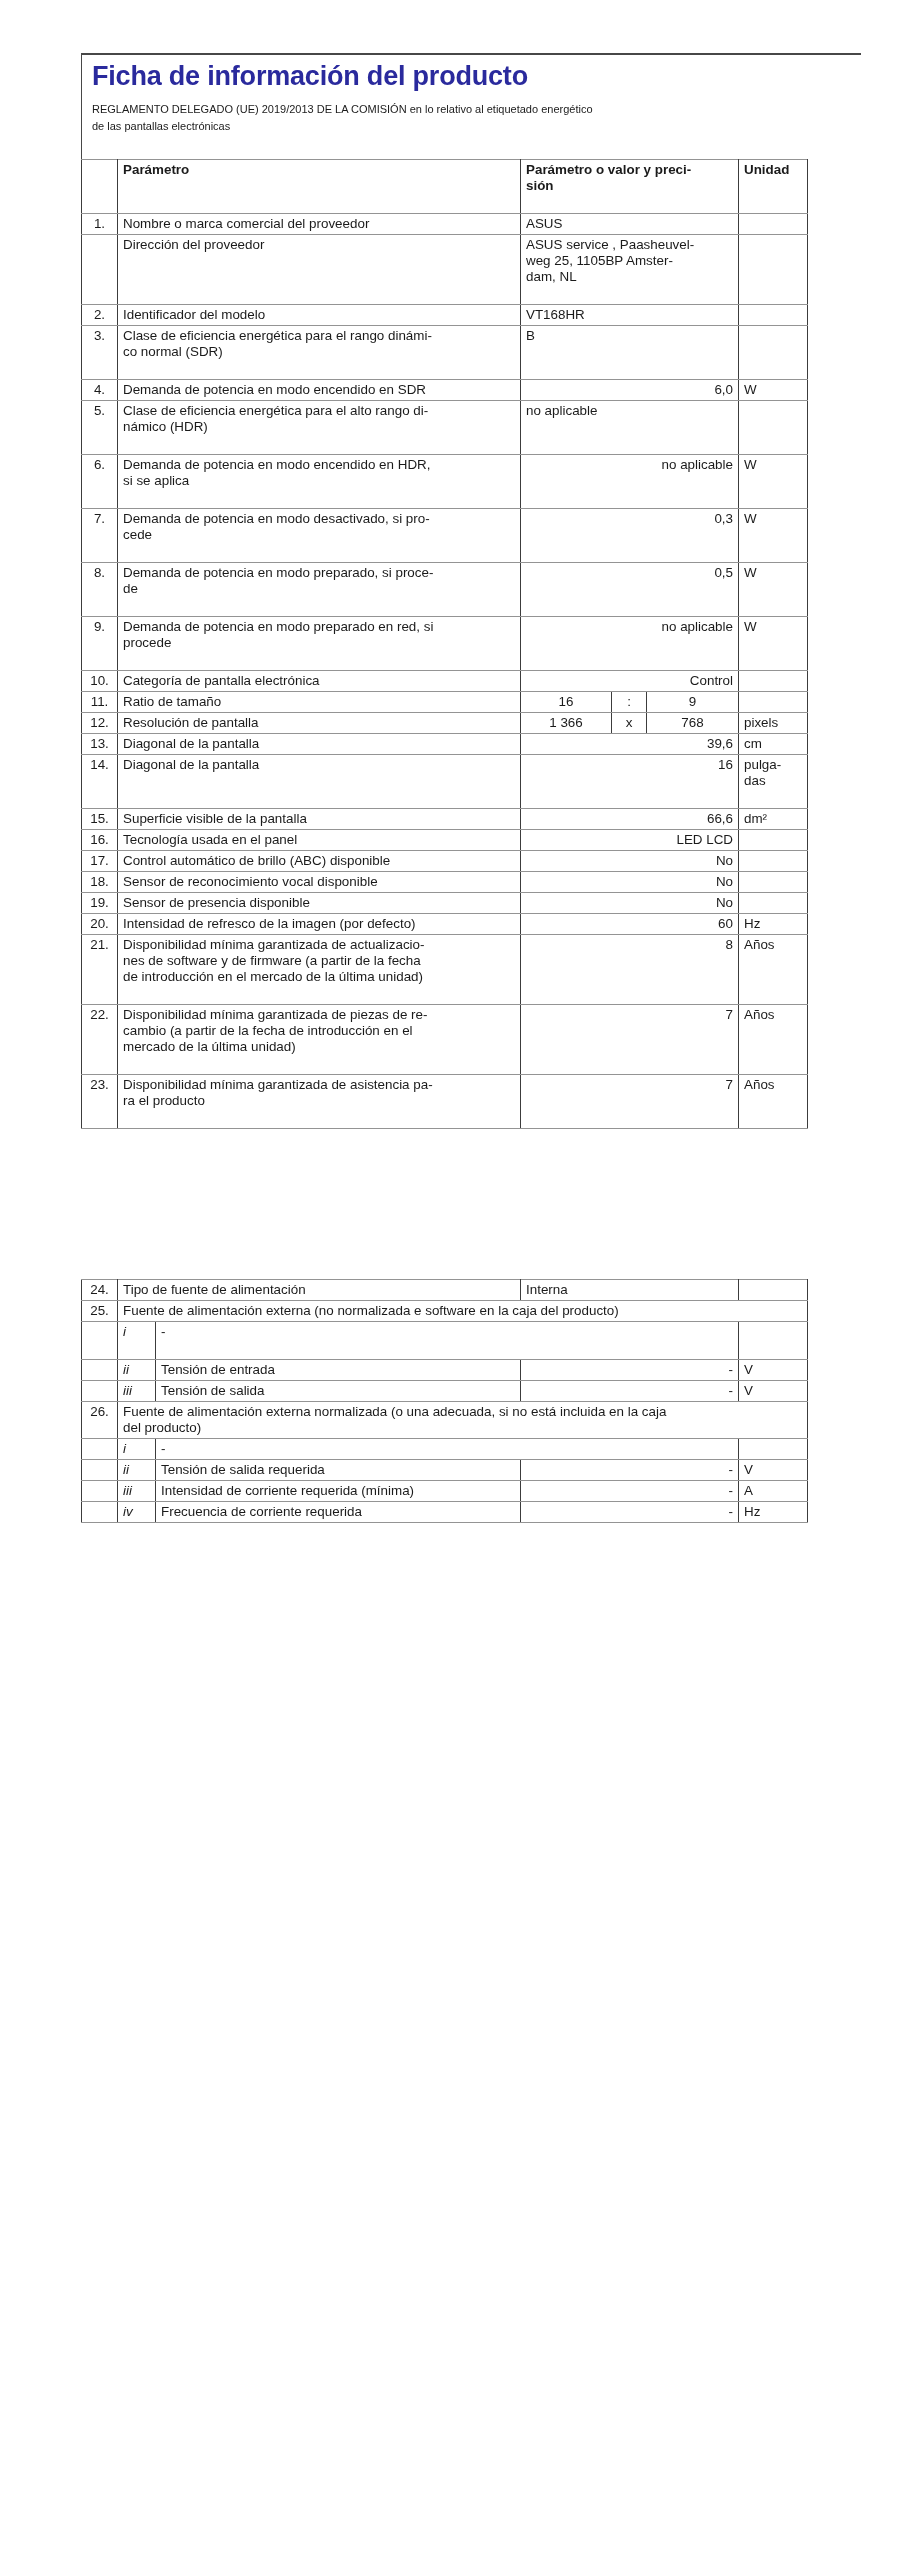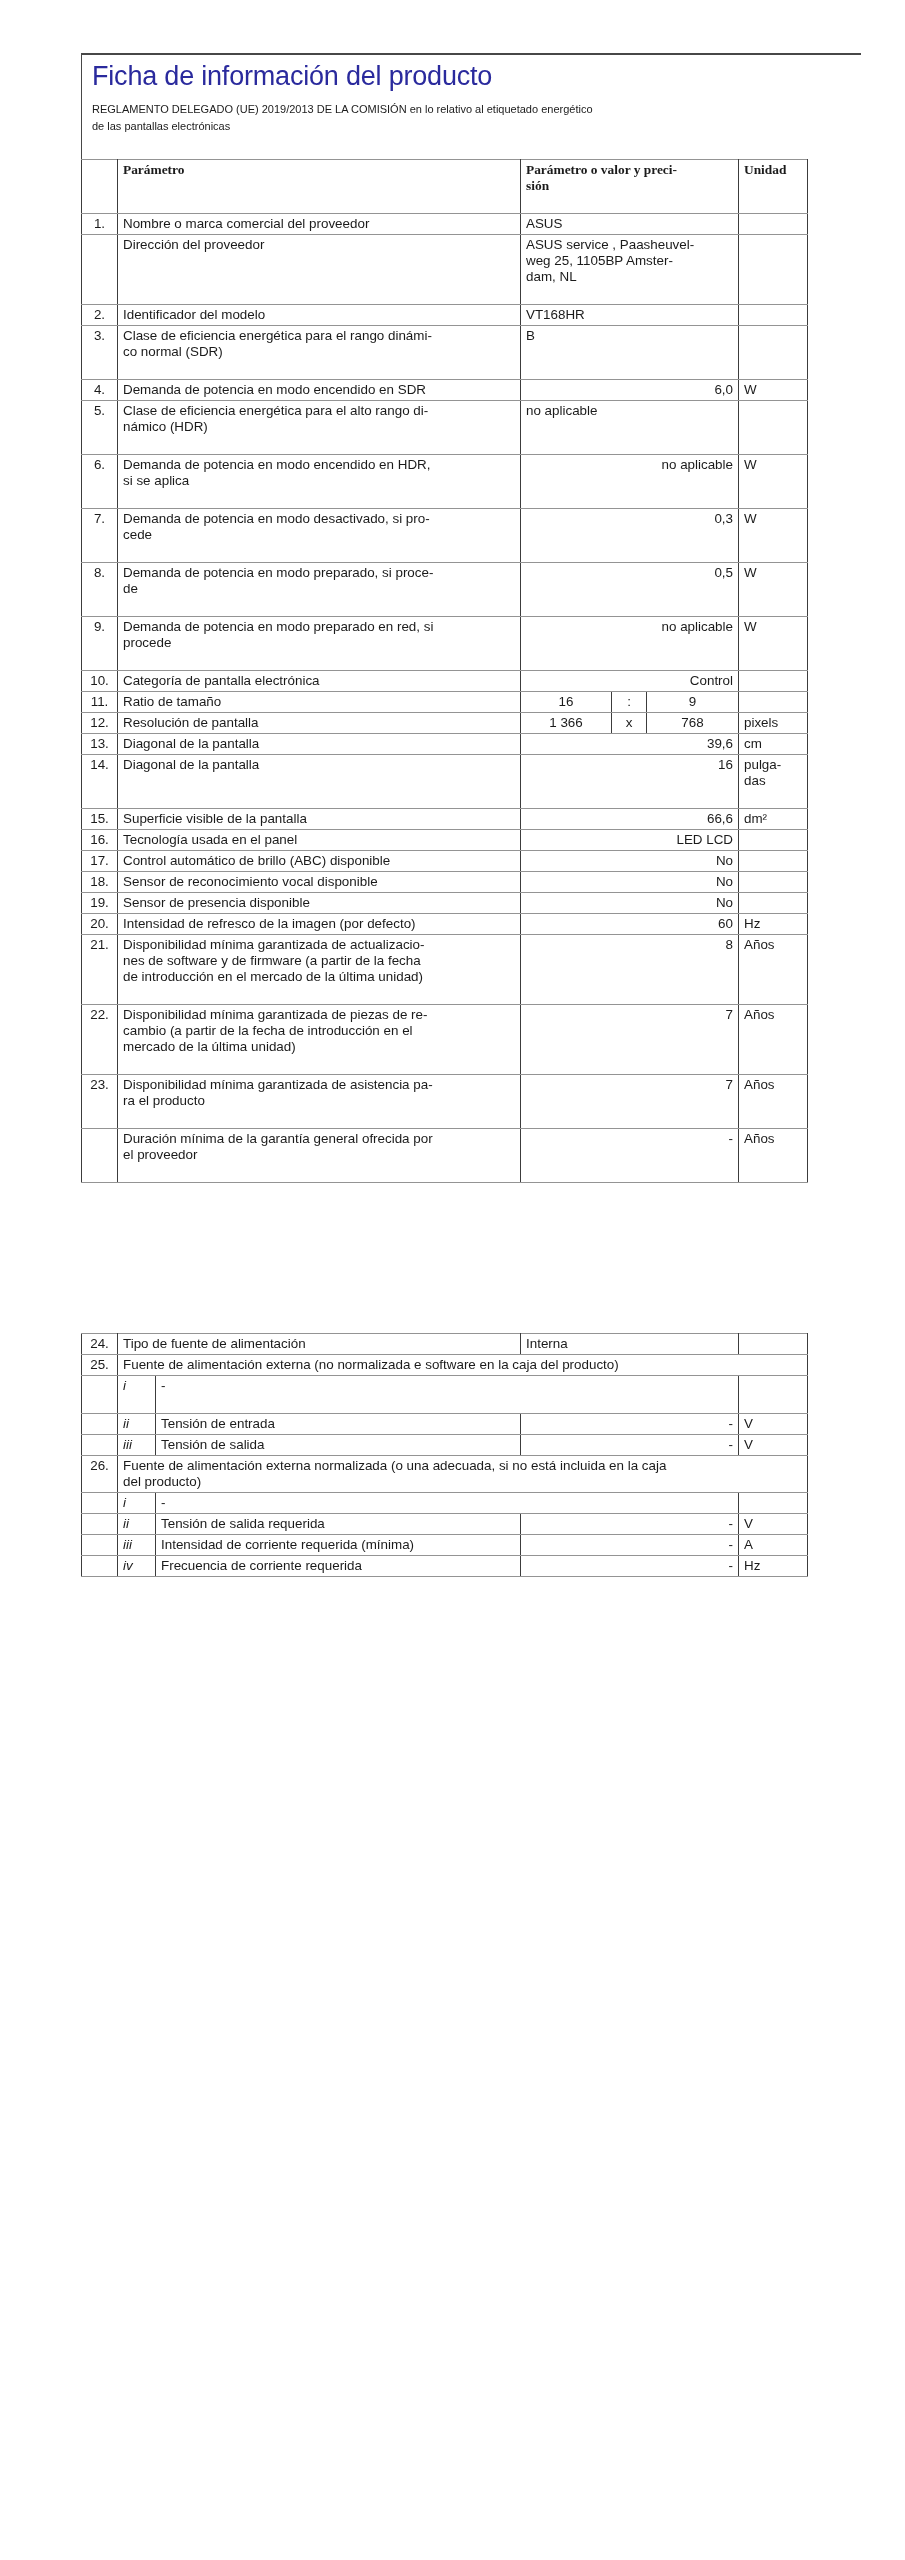--- a/index.html
+++ b/index.html
@@ -10,41 +10,41 @@
     -webkit-font-smoothing:antialiased;
   }
   .doc{position:absolute;left:81px;top:53px;width:780px;}
   .masthead{
     border-top:2px solid #474747;
     border-left:1px solid #474747;
     padding:5px 0 24px 10px;
     width:769px;
   }
   .doc-title{
-    font-size:27px;font-weight:normal;line-height:33px;margin:0;
+    font-size:27px;font-weight:bold;line-height:33px;margin:0;
     letter-spacing:-0.2px;
   }
   .doc-subtitle{
     font-size:11px;line-height:17px;margin-top:8px;width:750px;
     white-space:pre-line;
   }
   table.fiche{
     border-collapse:collapse;width:726px;table-layout:fixed;
   }
   table.fiche td{
     border-top:1px solid #949494;
     border-bottom:1px solid #949494;
     border-left:1px solid #3c3c3c;
     border-right:1px solid #3c3c3c;
     font-size:13.4px;line-height:16px;
     padding:2px 5px;vertical-align:top;
     white-space:pre-line;
     overflow:hidden;
   }
-  table.fiche tr.thead td{font-weight:bold;padding-bottom:19px;font-family:Liberation Serif, serif;}
+  table.fiche tr.thead td{font-weight:bold;padding-bottom:19px;}
   table.fiche td.num{text-align:center;padding-left:2px;padding-right:2px;}
   table.fiche td.sub{font-style:italic;}
   table.fiche td.val-right{text-align:right;}
   table.fiche td.val-left{text-align:left;}
   table.fiche tr.row-tall td{padding-bottom:19px;}
   table.fiche td.split{padding:0;}
   .split-wrap{display:flex;width:100%;height:100%;}
   .split-wrap .seg{flex:0 0 90px;text-align:center;padding:2px 0;}
   .split-wrap .seg.mid{flex:0 0 34px;border-left:1px solid #3c3c3c;border-right:1px solid #3c3c3c;}
   .split-wrap .seg.last{flex:1 1 auto;}
@@ -232,27 +232,20 @@
           <td class="val-right">7</td>
           <td>Años</td>
         </tr>
         <tr class="row-tall">
           <td class="num">23.</td>
           <td>Disponibilidad mínima garantizada de asistencia pa-
 ra el producto</td>
           <td class="val-right">7</td>
           <td>Años</td>
         </tr>
-        <tr class="row-tall">
-          <td class="num"></td>
-          <td>Duración mínima de la garantía general ofrecida por
-el proveedor</td>
-          <td class="val-right">-</td>
-          <td>Años</td>
-        </tr>
       </tbody>
   </table>
 
 
   <table class="fiche" id="table2">
     <colgroup>
       <col style="width:36px">
         <col style="width:38px">
         <col style="width:365px">
         <col style="width:218px">

